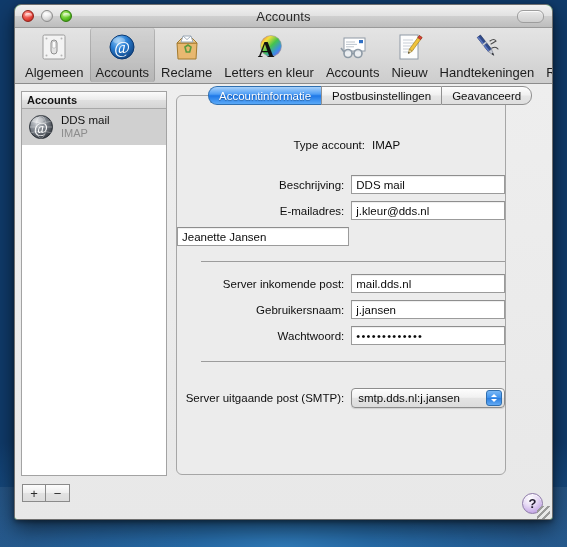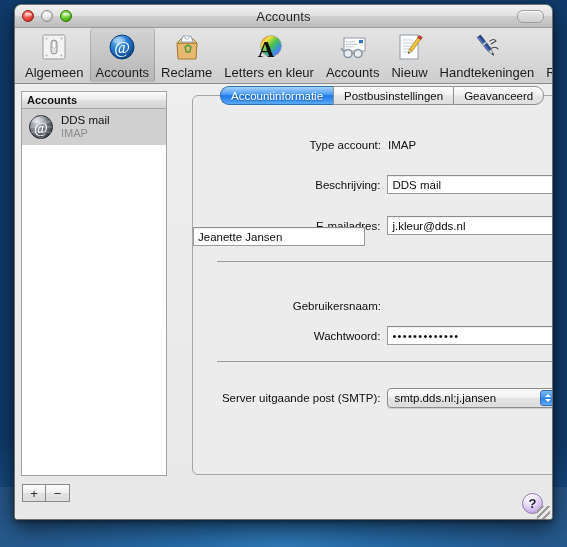--- a/index.html
+++ b/index.html
@@ -251,46 +251,44 @@
     color: #111;
     display: flex;
     align-items: center;
     box-sizing: border-box;
     background: linear-gradient(180deg, #fdfdfd 0%, #f0f0f0 48%, #e6e6e6 52%, #dedede 100%);
     border: 1px solid #909090;
     border-right: none;
   }
   .tab:first-child {
     border-radius: 9px 0 0 9px;
-    margin-left: 12px;
   }
   .tab:last-child {
     border-radius: 0 9px 9px 0;
     border-right: 1px solid #909090;
   }
   .tab.active {
     background: linear-gradient(180deg, #a9d2fb 0%, #4f9ef5 42%, #1e78e8 52%, #5aa9f7 100%);
     color: #ffffff;
     text-shadow: 0 1px 1px rgba(0,0,0,0.35);
     border-color: #2f6fb0;
   }
 
   
   #panel {
     position: absolute;
     left: 161px;
     top: 11px;
-    width: 368px;
+    width: 330px;
     height: 380px;
     border: 1px solid #a6a6a6;
     border-radius: 6px;
     background: #ececec;
     box-sizing: border-box;
     overflow: hidden;
-    margin-left: 16px;
   }
   #panel-inner {
     position: relative;
     width: 100%;
     height: 100%;
   }
 
   .form-row {
     position: absolute;
     display: flex;
@@ -654,34 +652,39 @@
         <div class="form-row" style="top:43px;">
           <span class="f-label">Type account:</span>
           <span class="f-static">IMAP</span>
         </div>
 
         <div class="form-row" style="top:79px;">
           <span class="f-label">Beschrijving:</span>
           <span class="f-input">DDS mail</span>
         </div>
 
-        <div class="form-row" style="top:120px;">
+        <div class="form-row" style="top:105px;">
           <span class="f-label">E‑mailadres:</span>
           <span class="f-input">j.kleur@dds.nl</span>
         </div>
 
         <div class="form-row" style="top:131px;">
           <span class="f-input">Jeanette Jansen</span>
         </div>
 
         <div class="sep" style="top:165px;"></div>
 
+        <div class="form-row" style="top:178px;">
+          <span class="f-label">Server inkomende post:</span>
+          <span class="f-input">mail.dds.nl</span>
+        </div>
 
         <div class="form-row" style="top:204px;">
           <span class="f-label">Gebruikersnaam:</span>
+          <span class="f-input">j.jansen</span>
         </div>
 
         <div class="form-row" style="top:230px;">
           <span class="f-label">Wachtwoord:</span>
           <span class="f-input pw">•••••••••••••</span>
         </div>
 
         <div class="sep" style="top:265px;"></div>
 
         <div class="form-row" style="top:292px;">

